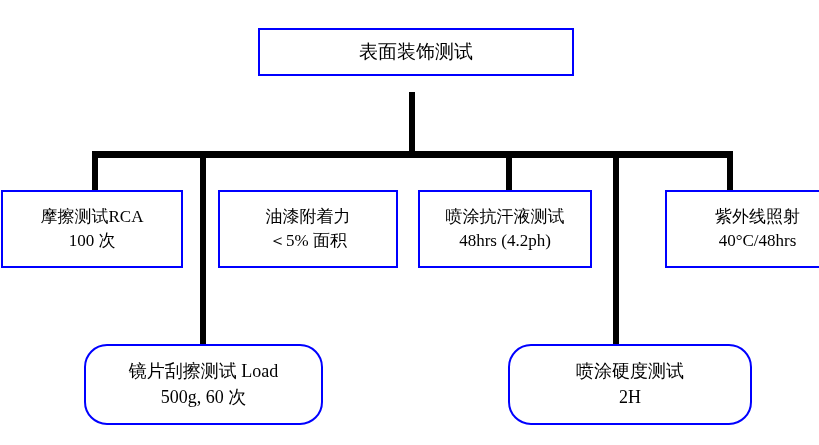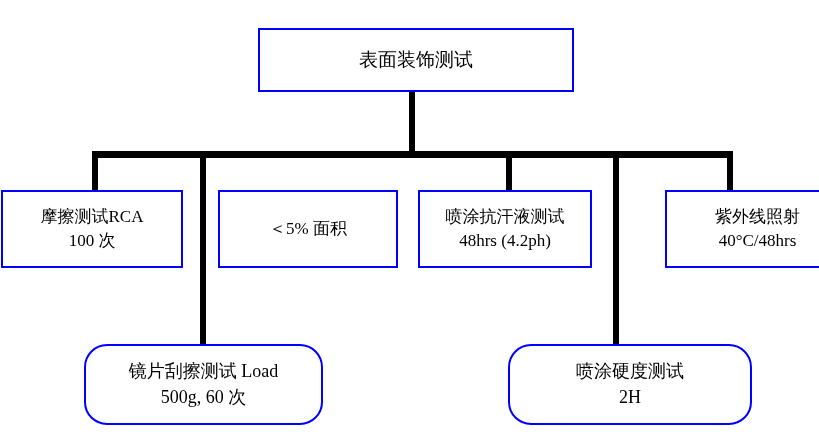--- a/index.html
+++ b/index.html
@@ -32,21 +32,21 @@
   .node .line2 {
     display: block;
     white-space: nowrap;
     line-height: 1.42;
   }
   
   #node-root {
     left: 258px;
     top: 28px;
     width: 316px;
-    height: 64px;
+    height: 48px;
     font-size: 19px;
   }
   
   .node-l2 {
     top: 190px;
     height: 78px;
     font-size: 17px;
   }
   #node-rca      { left: 1px;   width: 182px; }
   #node-paint    { left: 218px; width: 180px; }
@@ -97,20 +97,21 @@
   <div class="node" id="node-root">
     <span class="line1">表面装饰测试</span>
   </div>
 
   <div class="node node-l2" id="node-rca">
     <span class="line1">摩擦测试RCA</span>
     <span class="line2">100 次</span>
   </div>
 
   <div class="node node-l2" id="node-paint">
+    <span class="line1">油漆附着力</span>
     <span class="line2">＜5% 面积</span>
   </div>
 
   <div class="node node-l2" id="node-sweat">
     <span class="line1">喷涂抗汗液测试</span>
     <span class="line2">48hrs (4.2ph)</span>
   </div>
 
   <div class="node node-l2" id="node-uv">
     <span class="line1">紫外线照射</span>

